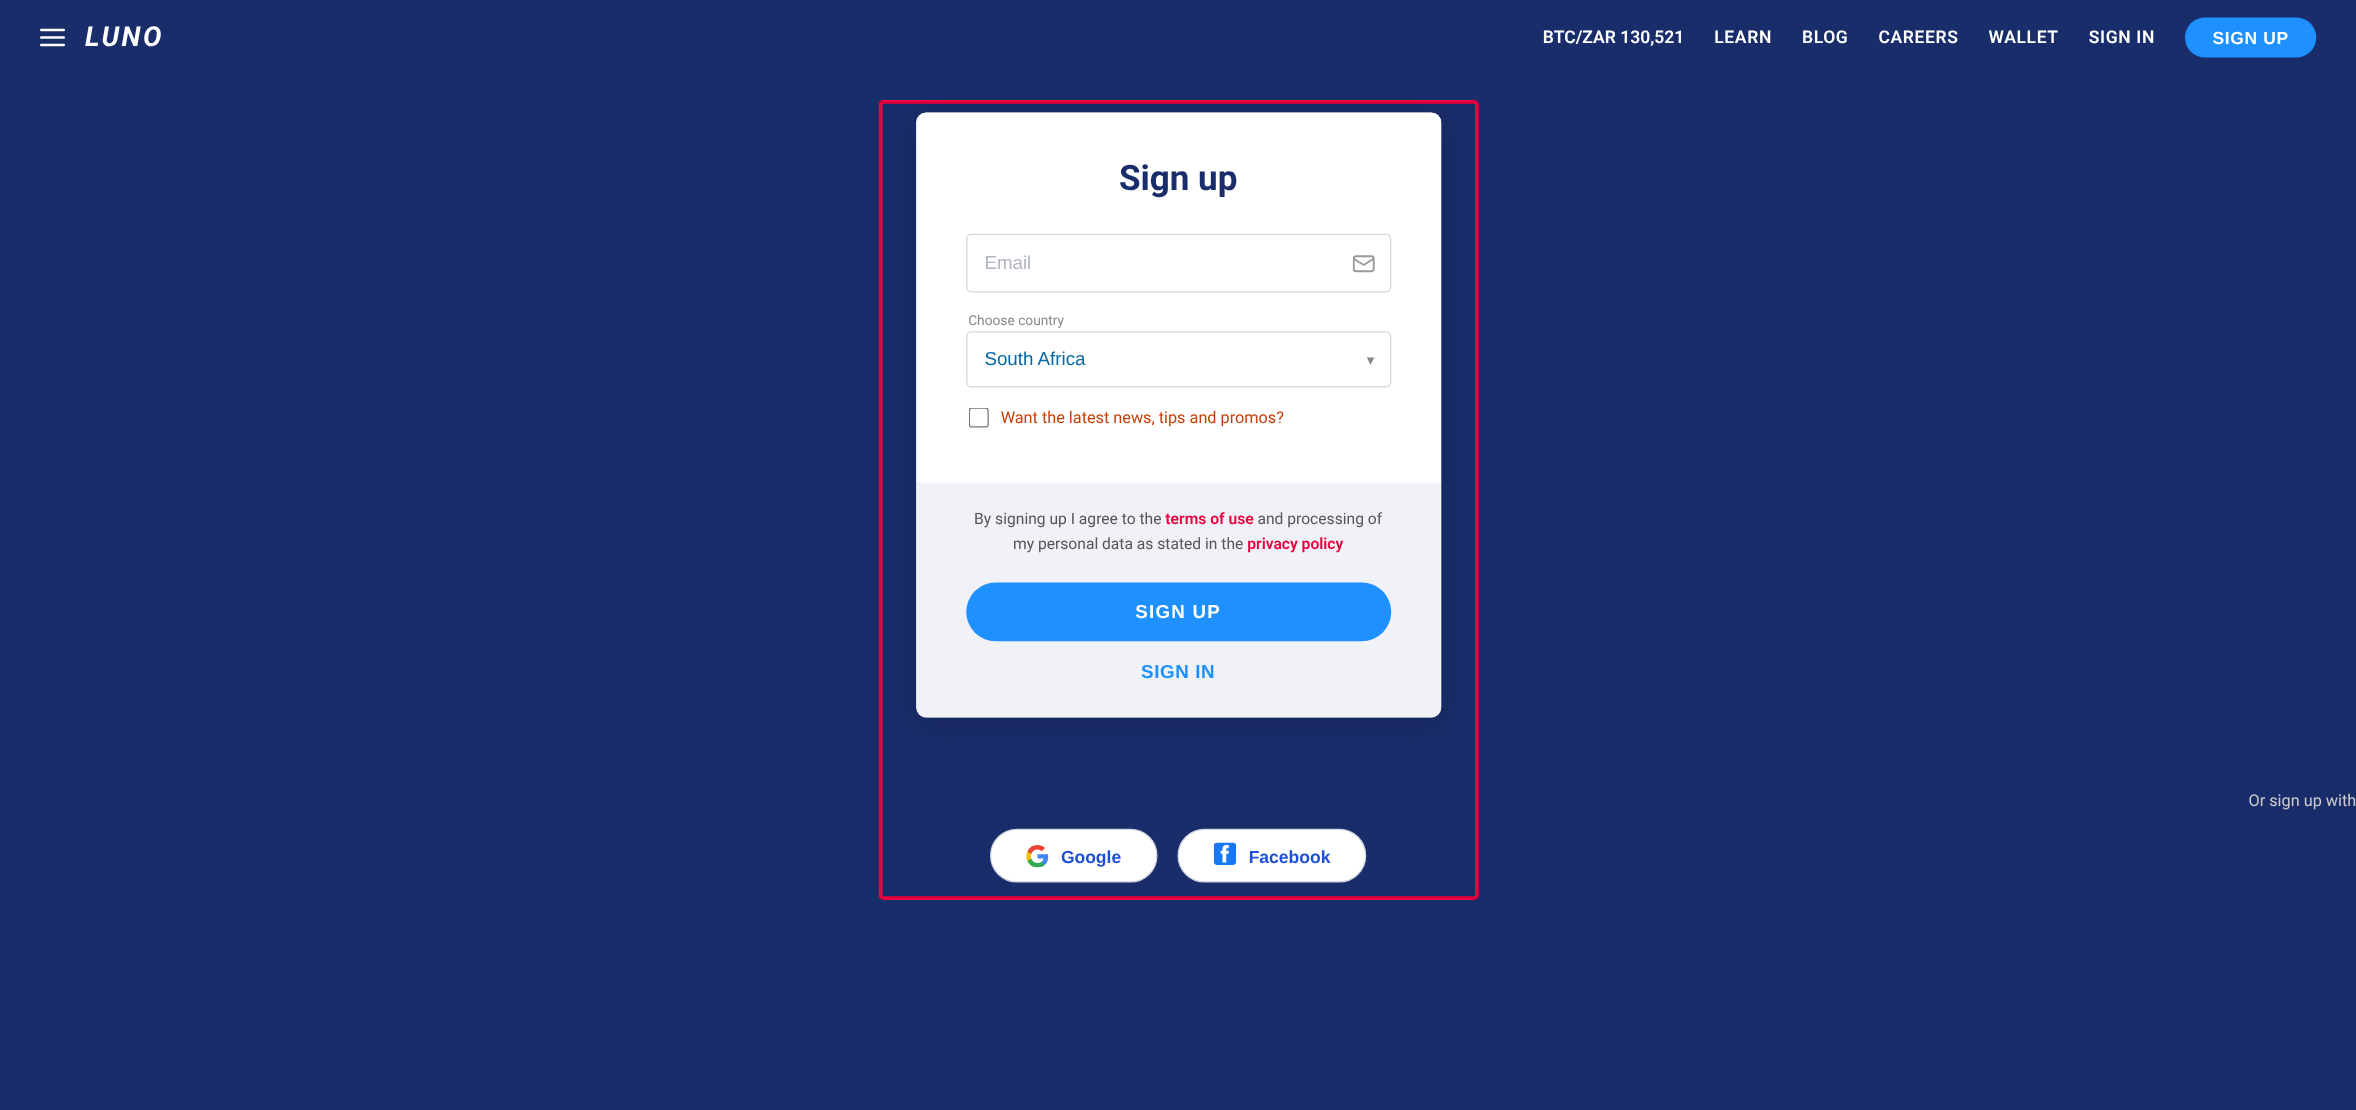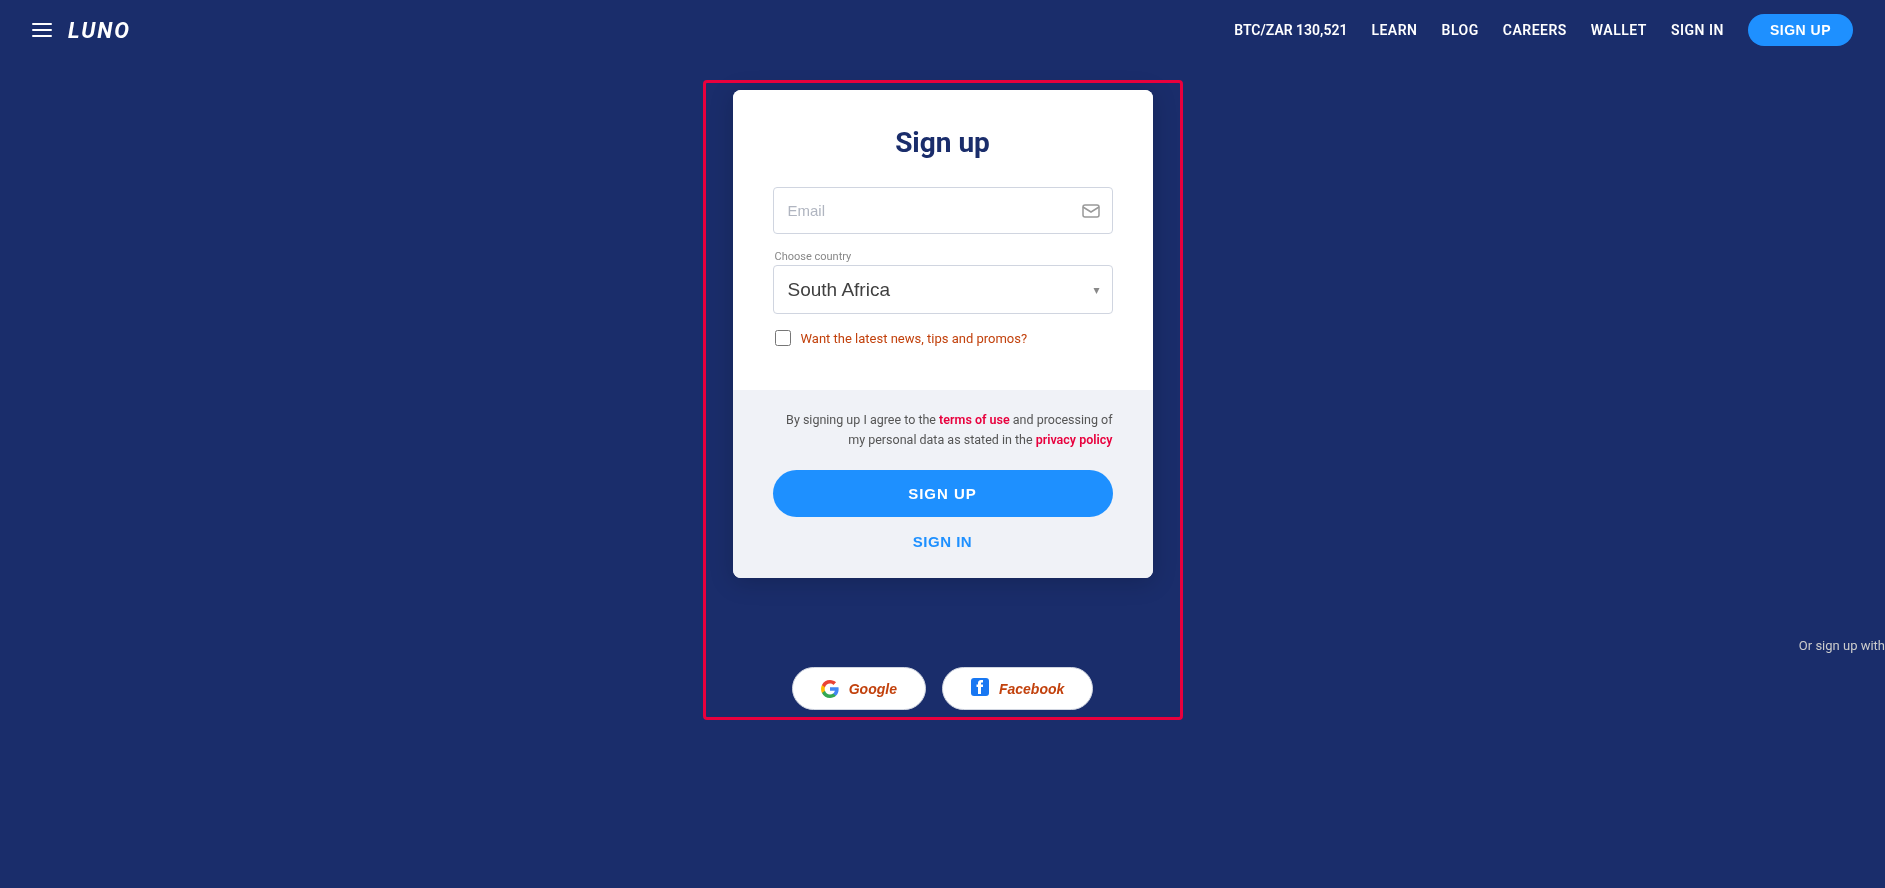--- a/index.html
+++ b/index.html
@@ -174,22 +174,22 @@
       position: relative;
       border: 1px solid #d0d5e0;
       border-radius: 4px;
       background: white;
     }
     .select-wrapper select {
       width: 100%;
       padding: 13px 40px 13px 14px;
       border: none;
       outline: none;
-      font-size: 19px;
-      color: #404040;
+      font-size: 15px;
+      color: #0369a1;
       background: transparent;
       appearance: none;
       cursor: pointer;
       border-radius: 4px;
     }
     .select-arrow {
       position: absolute;
       right: 12px;
       top: 50%;
       transform: translateY(-50%);
@@ -219,21 +219,21 @@
     }
 
     
     .card-bottom {
       background: #f0f2f7;
       padding: 20px 40px 28px;
     }
     .terms-text {
       font-size: 12.5px;
       color: #555;
-      text-align: right;
+      text-align: center;
       line-height: 1.6;
       margin-bottom: 20px;
     }
     .terms-text a {
       color: #e8003d;
       text-decoration: none;
       font-weight: 600;
     }
     .btn-signup {
       display: block;
@@ -284,23 +284,22 @@
     .btn-social {
       display: flex;
       align-items: center;
       gap: 10px;
       background: white;
       border: 1px solid #d0d5e0;
       border-radius: 28px;
       padding: 10px 28px;
       font-size: 14px;
       font-weight: 600;
-      color: #c2410c;
-      cursor: pointer;
-      font-style: italic;
+      color: #1d4ed8;
+      cursor: pointer;
     }
   </style>
 </head>
 <body>
 
 <nav class="navbar">
   <div class="navbar-left">
     <div class="hamburger">
       <span></span>
         <span></span>

